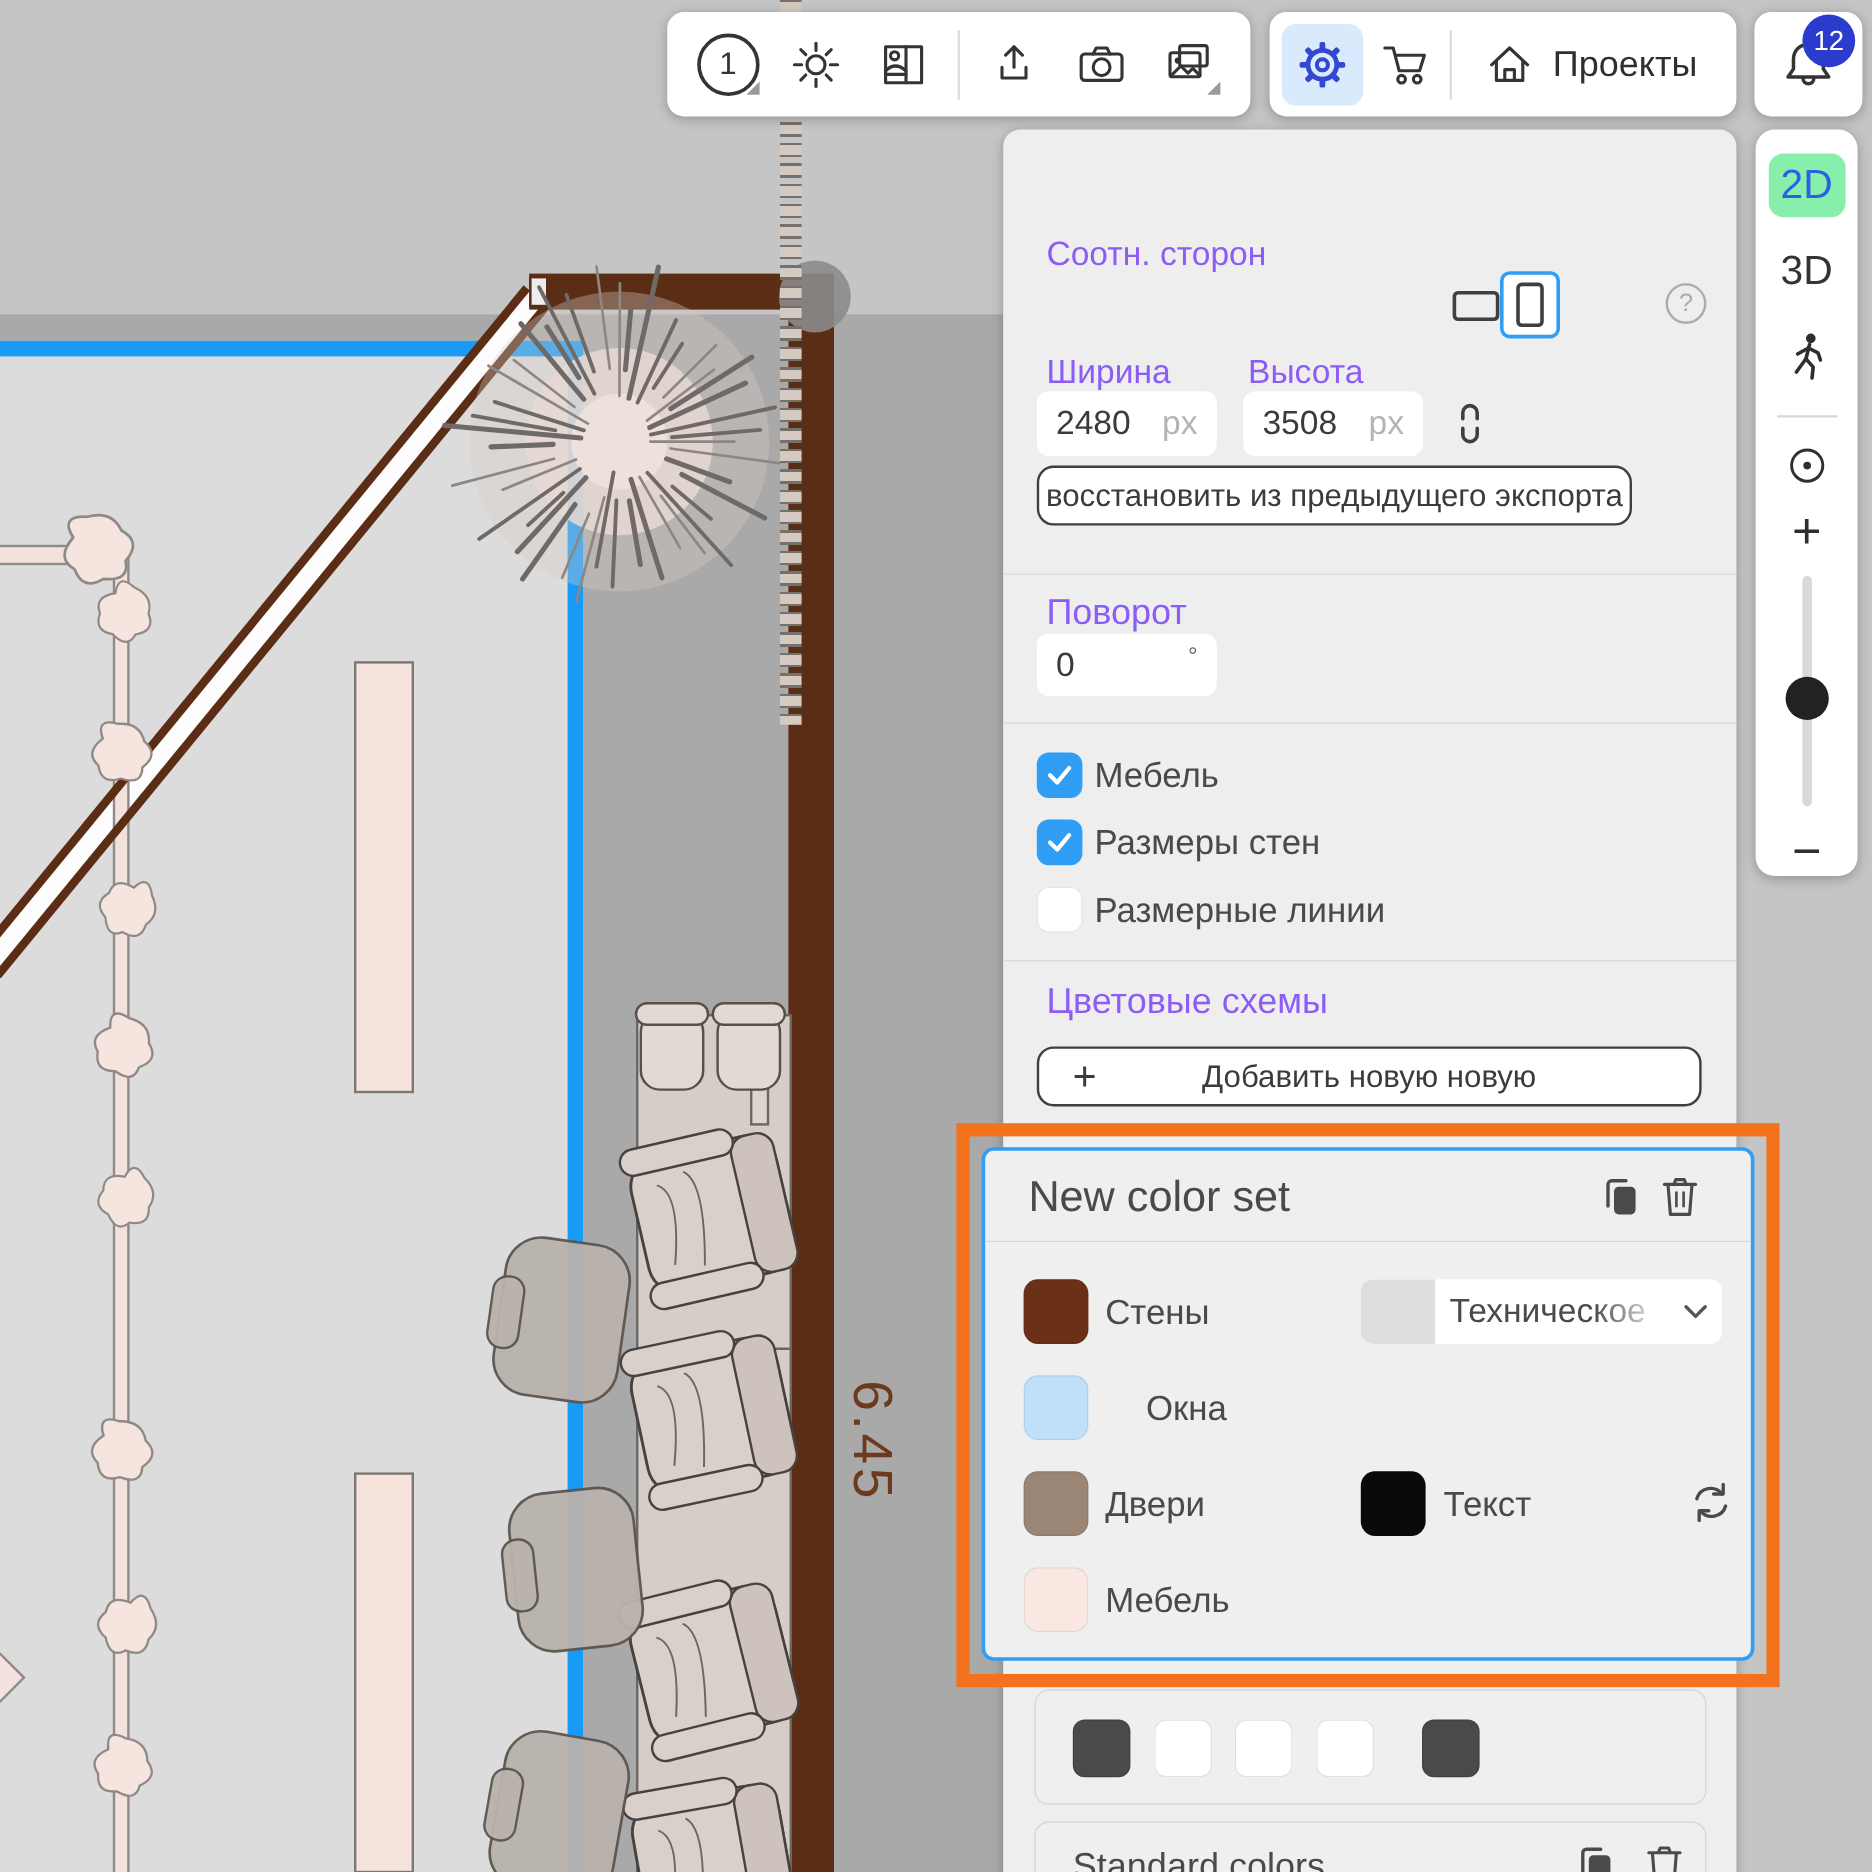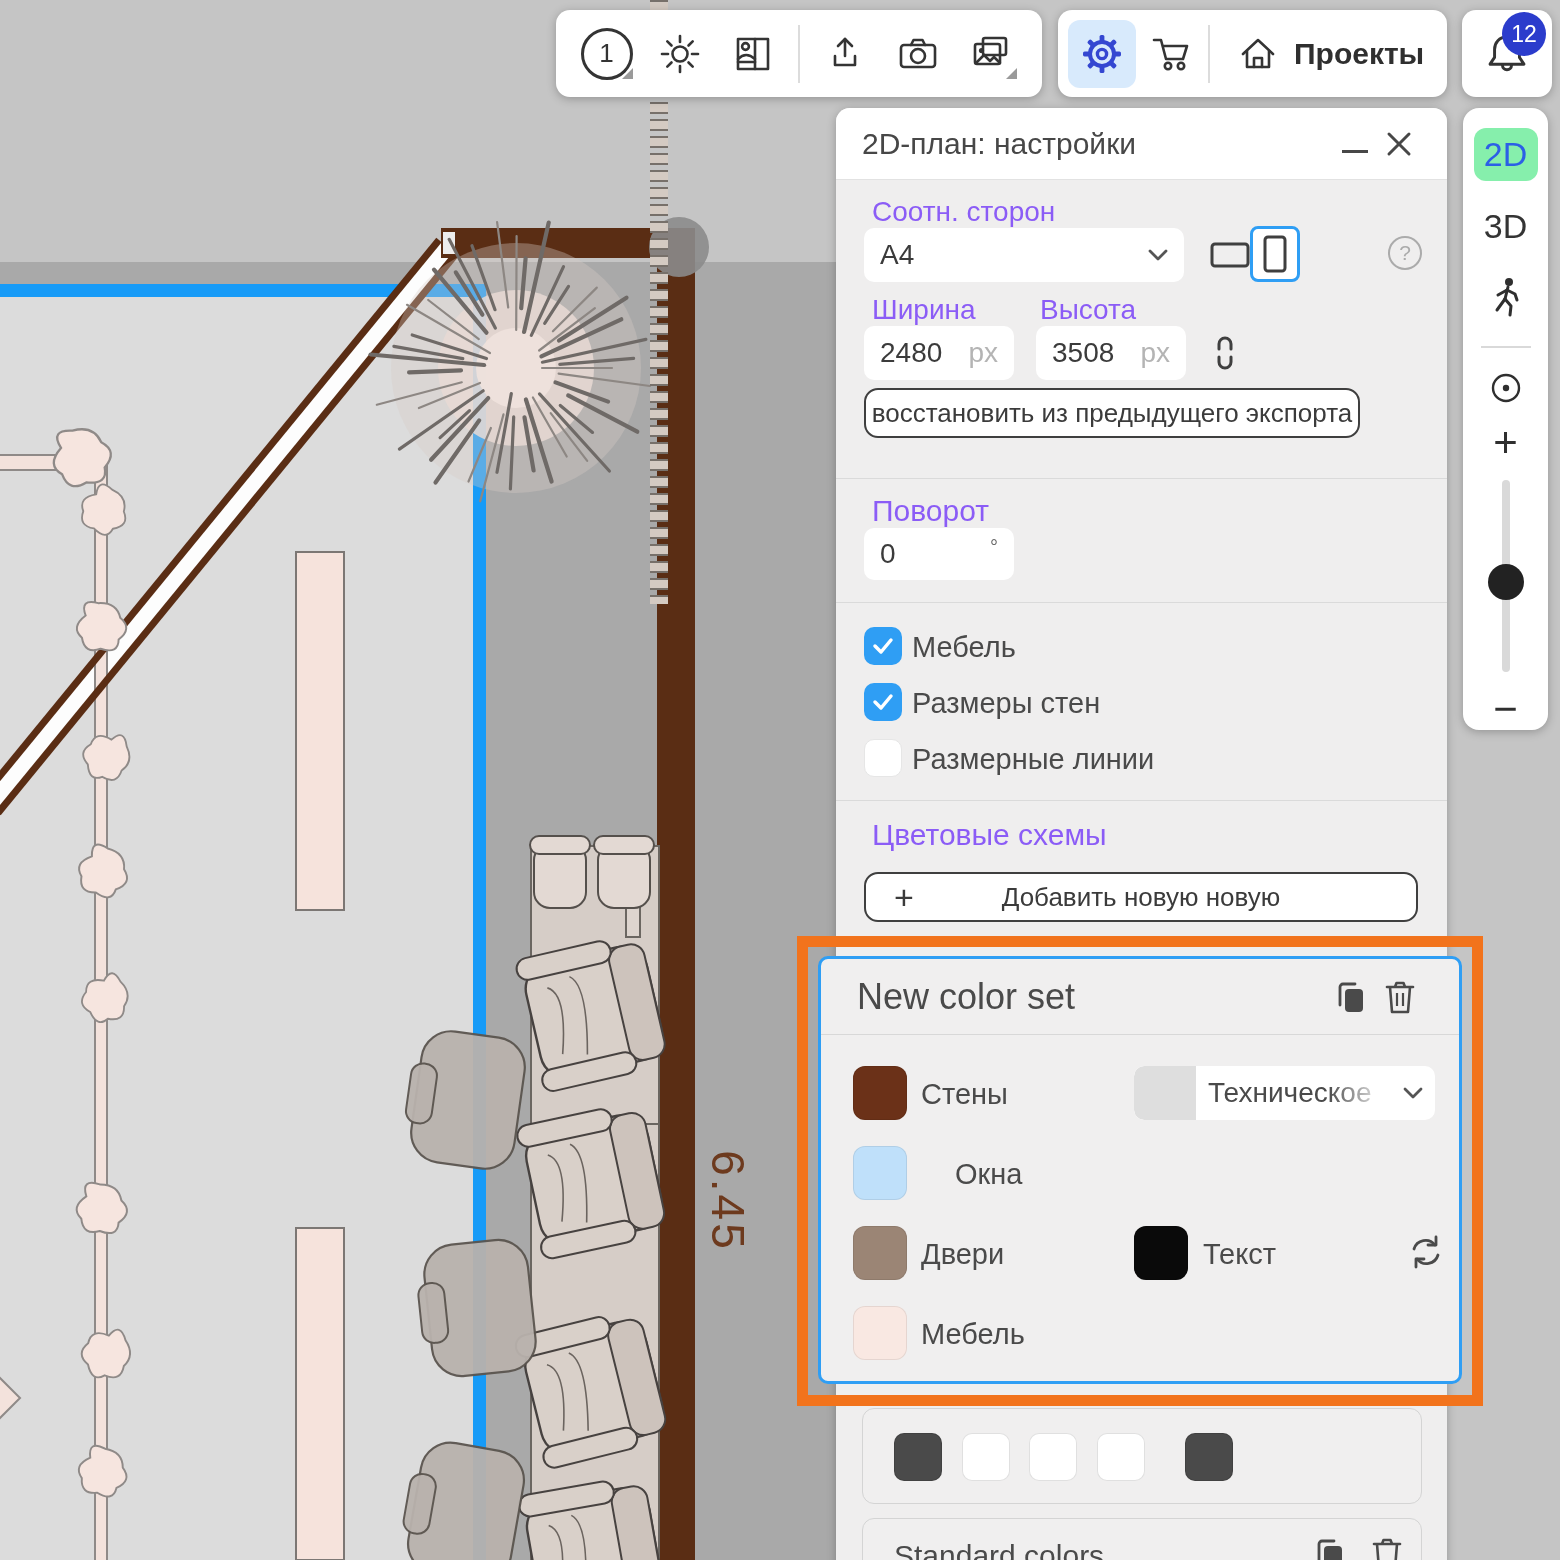--- a/index.html
+++ b/index.html
@@ -26,21 +26,21 @@
   
   #toolbar-main{left:556px;top:10px;width:486px;height:87px;display:flex;align-items:center;justify-content:space-around;padding:0 14px;box-sizing:border-box;}
   .tb-btn{position:relative;width:56px;height:62px;display:flex;align-items:center;justify-content:center;cursor:pointer;}
   .ring1{width:46px;height:46px;border:3px solid #343434;border-radius:50%;display:flex;align-items:center;justify-content:center;font-size:26px;color:#343434;}
   .corner-tri{position:absolute;right:2px;bottom:6px;width:0;height:0;border-left:11px solid transparent;border-bottom:11px solid #9a9a9a;}
   .tb-divider{width:2px;height:58px;background:#dcdcdc;}
   
   #toolbar-actions{left:1058px;top:10px;width:389px;height:87px;display:flex;align-items:center;padding:0 10px;box-sizing:border-box;gap:8px;}
   .gear-btn{width:68px;height:68px;background:#d8eafc;border-radius:12px;display:flex;align-items:center;justify-content:center;cursor:pointer;}
   #projects{display:flex;align-items:center;gap:14px;margin-left:18px;cursor:pointer;}
-  #projects .lbl{font-size:30px;color:#2f2f2f;font-weight:bold;}
+  #projects .lbl{font-size:30px;color:#2f2f2f;}
   
   #bell-card{left:1462px;top:10px;width:90px;height:87px;display:flex;align-items:center;justify-content:center;}
   #badge{position:absolute;right:6px;top:2px;width:44px;height:44px;border-radius:50%;background:#2b3ccc;color:#fff;
          display:flex;align-items:center;justify-content:center;font-size:23px;}
   
   #view-sidebar{left:1463px;top:108px;width:85px;height:622px;border-radius:16px;display:flex;flex-direction:column;align-items:center;}
   #mode-2d{margin-top:20px;width:64px;height:64px;background:#86efac;border-radius:12px;display:flex;align-items:center;justify-content:center;
            font-size:34px;color:#2c5fe6;cursor:pointer;}
   #mode-3d{margin-top:26px;font-size:34px;color:#343434;cursor:pointer;}
   #walk{margin-top:28px;cursor:pointer;}
@@ -355,40 +355,22 @@
     </svg>
   </div>
   <div id="zoom-in"><span>+</span></div>
   <div id="slider-track">
     <div id="slider-handle"></div>
   </div>
   <div id="zoom-out"><span>−</span></div>
 </div>
 
 <div class="card" id="panel">
-  <div id="panel-header">
-    <span id="panel-title">2D-план: настройки</span>
-    <div class="win-btn">
-        <div class="minimize-bar"></div>
-      </div>
-    <div class="win-btn">
-      <svg width="28" height="28" viewBox="0 0 28 28">
-        <line x1="4" y1="4" x2="24" y2="24" stroke="#474747" stroke-width="3" stroke-linecap="round"></line>
-        <line x1="24" y1="4" x2="4" y2="24" stroke="#474747" stroke-width="3" stroke-linecap="round"></line>
-      </svg>
-    </div>
-  </div>
 
   <span class="p-label" style="left:36px;top:88px;">Соотн. сторон</span>
-  <div class="input" style="left:28px;top:120px;width:320px;height:54px;">
-    <span>A4</span>
-    <svg style="margin-left:auto;" width="20" height="12" viewBox="0 0 20 12">
-      <polyline points="2,2 10,10 18,2" fill="none" stroke="#555" stroke-width="2.8" stroke-linecap="round" stroke-linejoin="round"></polyline>
-    </svg>
-  </div>
   <div class="abs" style="left:372px;top:132px;width:44px;height:30px;">
     <svg width="44" height="30" viewBox="0 0 44 30">
       <rect x="4" y="4" width="36" height="22" rx="3" fill="none" stroke="#3f3f3f" stroke-width="3"></rect>
     </svg>
   </div>
   <div class="abs" style="left:414px;top:118px;width:50px;height:56px;border:3px solid #2f9ef4;border-radius:8px;background:#fff;box-sizing:border-box;display:flex;align-items:center;justify-content:center;">
     <svg width="24" height="38" viewBox="0 0 24 38">
       <rect x="2" y="2" width="20" height="34" rx="3" fill="none" stroke="#3f3f3f" stroke-width="3"></rect>
     </svg>
   </div>

